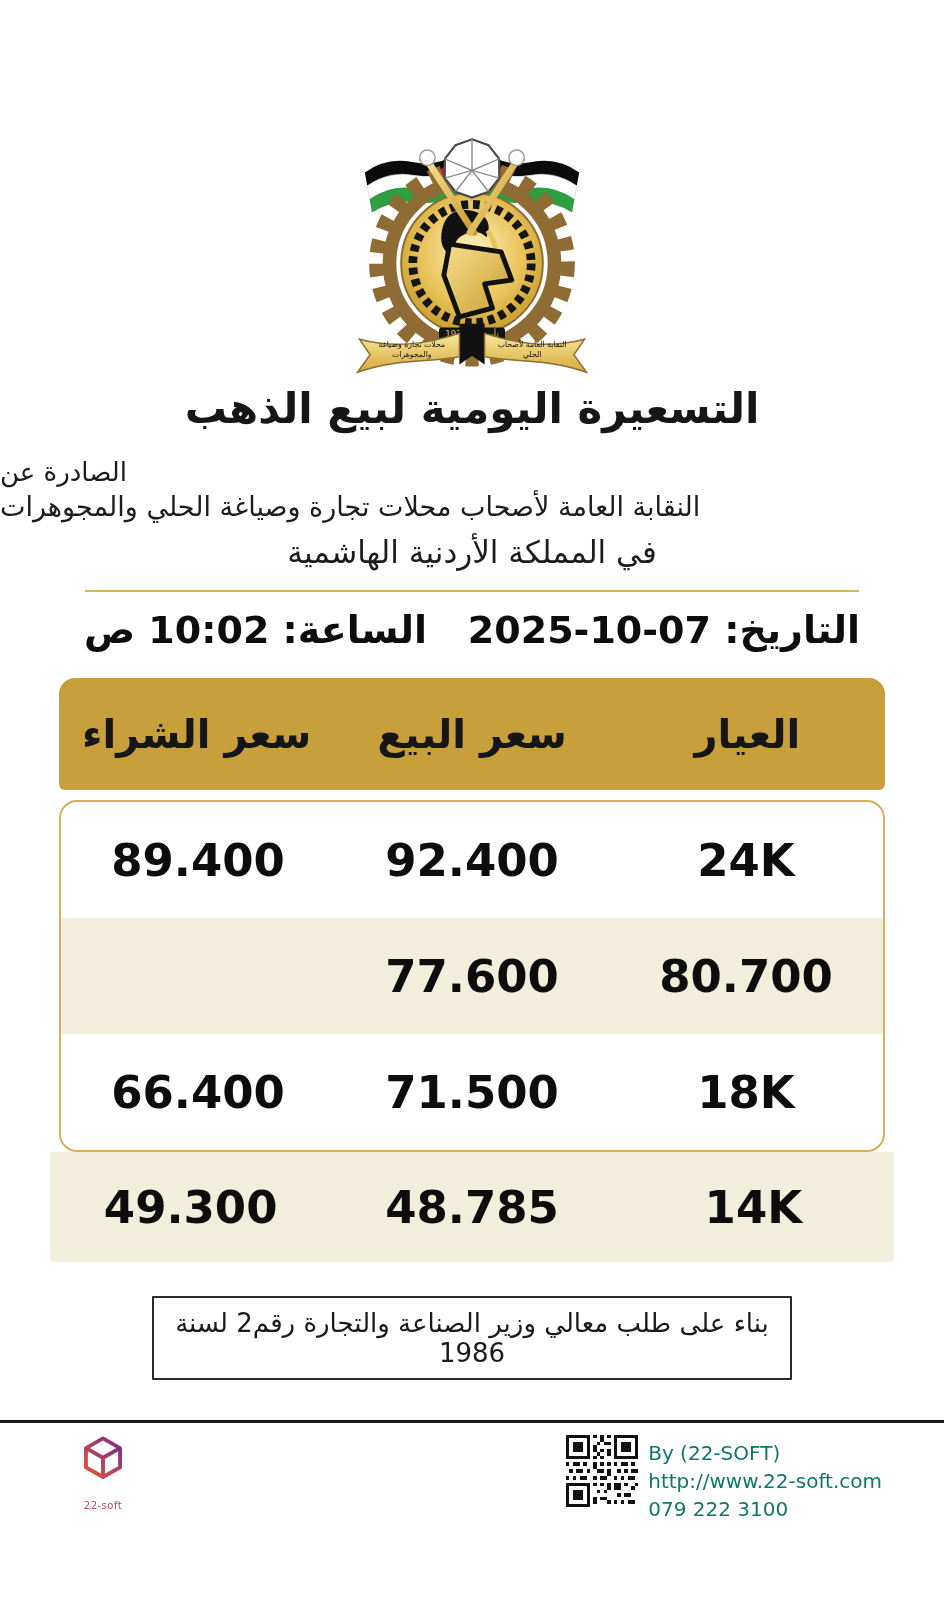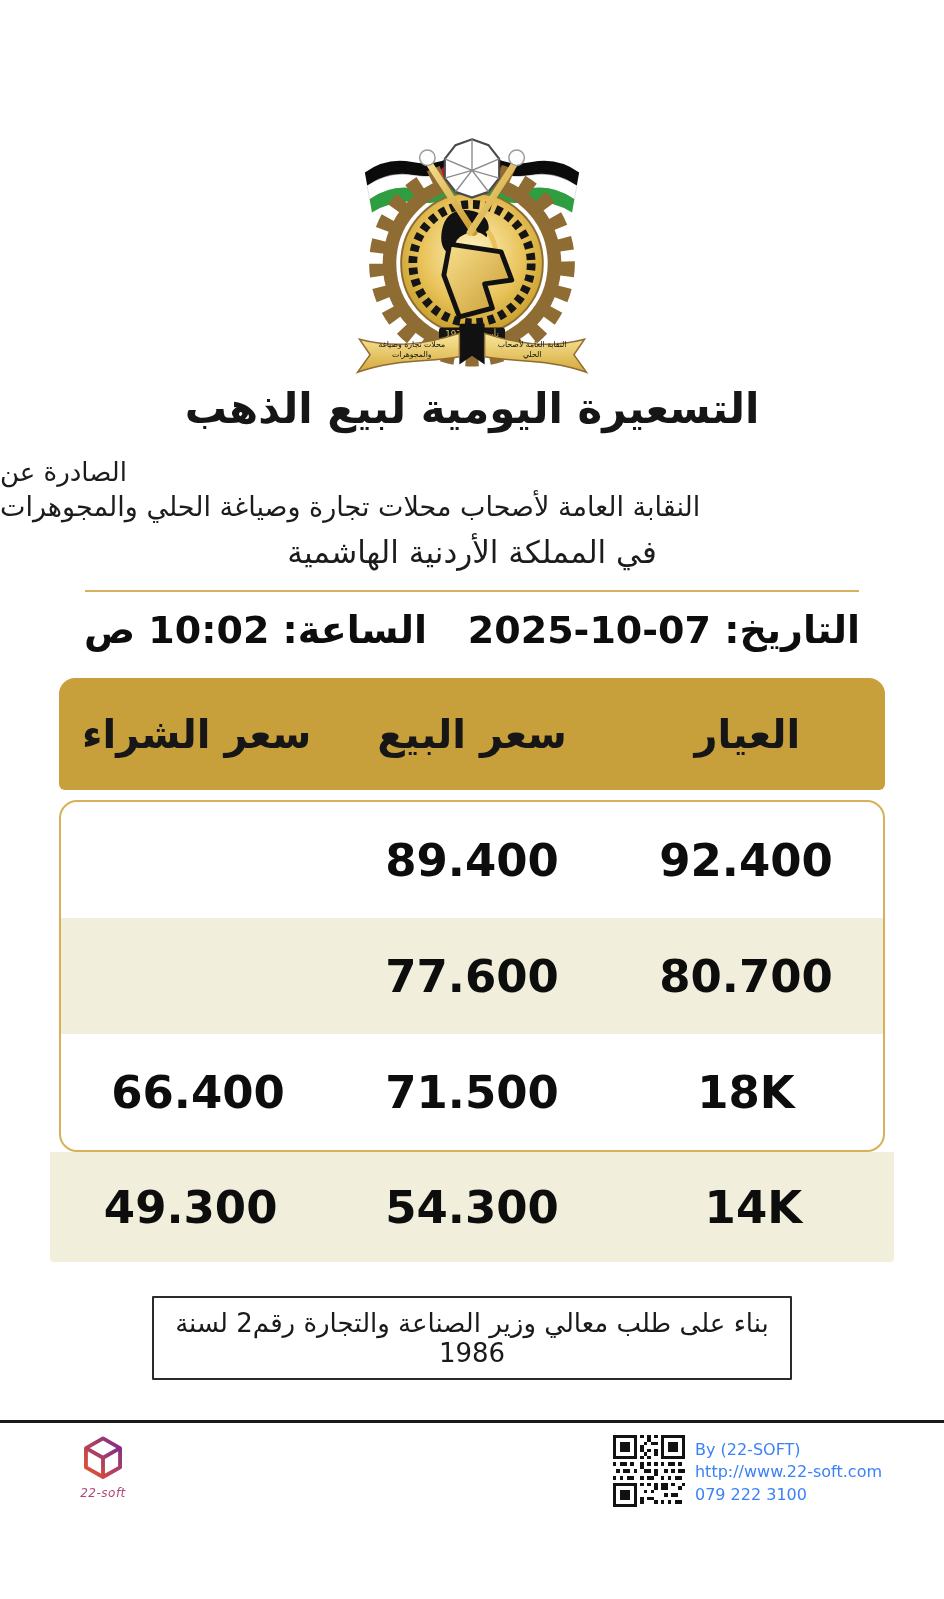--- a/index.html
+++ b/index.html
@@ -80,24 +80,24 @@
     font-size:26px; color:#1a1a1a;
   }
   
   .footer-rule { border-top:3px solid #1a1a1a; margin-top:40px; }
   .footer {
     display:flex; justify-content:space-between; align-items:flex-start;
     padding:12px 62px 0 80px;
   }
   .brand-logo { display:flex; flex-direction:column; align-items:center; }
   .brand-logo svg { width:46px; height:50px; }
-  .brand-caption { font-size:12px; color:#B0477A; margin-top:1px; letter-spacing:0.5px;font-style:italic; }
+  .brand-caption { font-size:10px; color:#B0477A; margin-top:15px; letter-spacing:0.5px; }
   .soft-block { display:flex; align-items:flex-start; }
   .qr svg { width:72px; height:72px; }
-  .soft-info { margin-left:10px; font-size:16px; line-height:1.4; color:#3b82f6; padding-top:4px; }
+  .soft-info { margin-left:10px; font-size:20px; line-height:1.4; color:#0f766e; padding-top:4px; }
 </style>
 </head>
 <body>
 
 <div class="page">
 
   <div class="emblem-wrap">
     <svg viewBox="0 0 300 270">
       <defs>
         <radialGradient id="goldDisc" cx="50%" cy="42%" r="65%">
@@ -196,36 +196,37 @@
 
   <div class="gold-table">
     <div class="thead">
       <div>العيار</div>
       <div>سعر البيع</div>
       <div>سعر الشراء</div>
     </div>
 
     <div class="tbody-box">
       <div class="trow">
+        <div>24K</div>
         <div>92.400</div>
         <div>89.400</div>
       </div>
       <div class="trow cream">
         <div>80.700</div>
         <div>77.600</div>
       </div>
       <div class="trow">
         <div>18K</div>
         <div>71.500</div>
         <div>66.400</div>
       </div>
     </div>
     <div class="trow-last">
       <div>14K</div>
-      <div>54.300</div>
+      <div>48.785</div>
       <div>49.300</div>
     </div>
   </div>
 
   <div class="note-box">بناء على طلب معالي وزير الصناعة والتجارة  رقم2 لسنة 1986</div>
 
   <div class="footer-rule"></div>
   <div class="footer">
 
     <div class="brand-logo">

